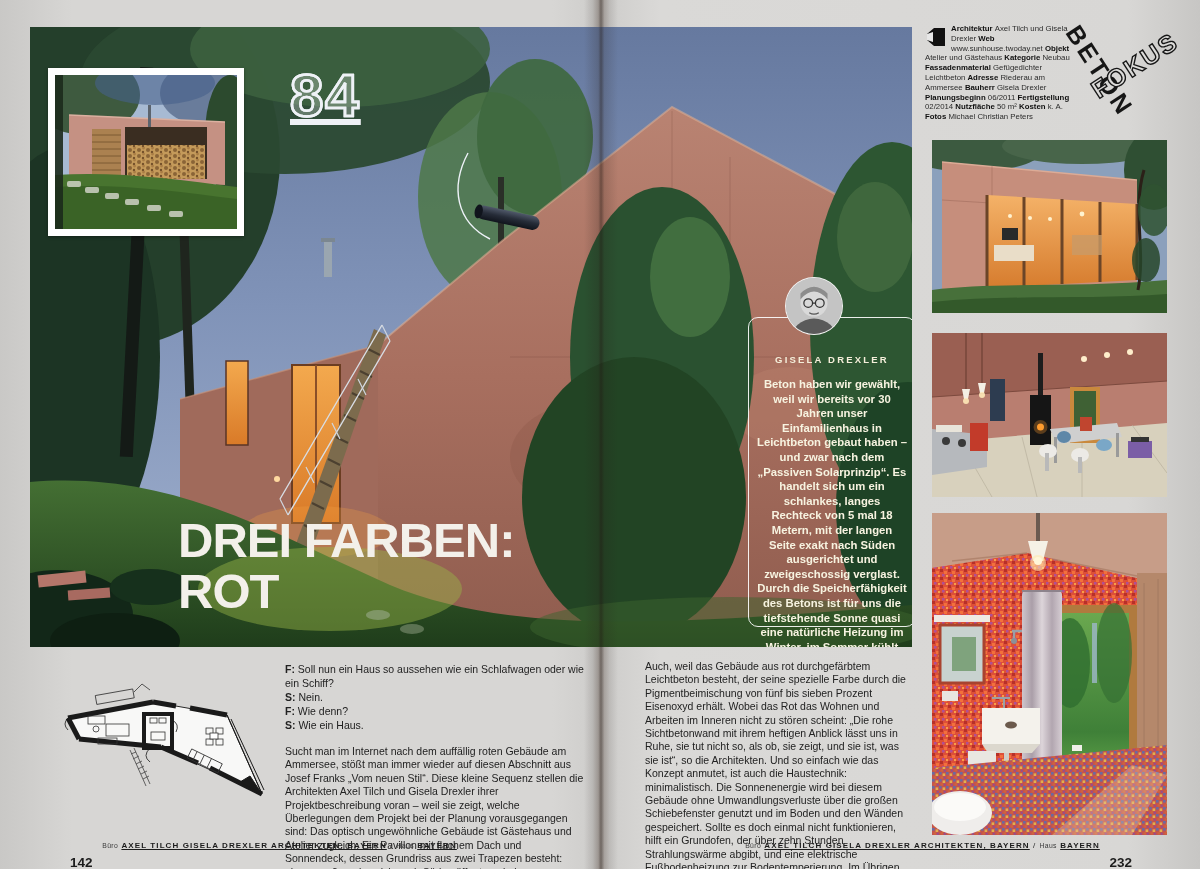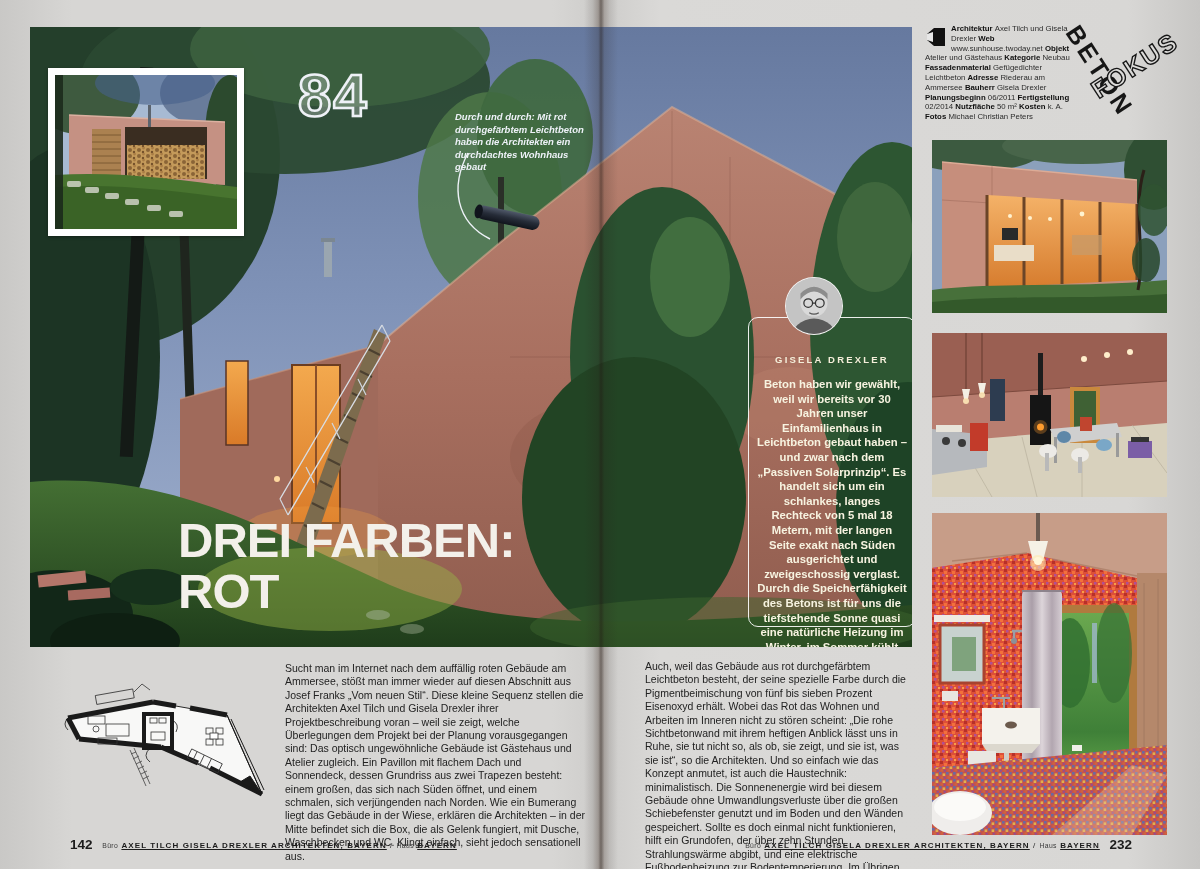--- a/index.html
+++ b/index.html
@@ -5,22 +5,22 @@
   html,body{margin:0;padding:0;background:#b9b8b6;}
   *{box-sizing:border-box;}
   .spread{position:relative;width:1200px;height:869px;margin:0 auto;overflow:hidden;
     background:linear-gradient(90deg,#c9c8c6 0%,#d7d6d4 6%,#d7d6d4 46%,#cfcecc 49.4%,#b9b2ad 50%,#cfcecc 50.8%,#dad9d7 55%,#d8d7d5 94%,#c7c6c4 100%);
     font-family:"Liberation Sans",sans-serif;color:#222;}
   .abs{position:absolute;}
   
   .main-photo{left:30px;top:27px;width:882px;height:620px;overflow:hidden;background:#7d90b4;}
   .inset-photo{left:18px;top:41px;width:196px;height:168px;background:#fff;padding:7px;box-shadow:0 1px 3px rgba(0,0,0,.35);}
   .inset-photo svg{display:block;width:100%;height:100%;}
-  .feature-number{left:268px;top:34px;font-size:60px;font-weight:bold;letter-spacing:2px;
-    color:transparent;-webkit-text-stroke:2.6px #eef1f6;text-shadow:0 0 1px rgba(255,255,255,.25);}
+  .feature-number{left:260px;top:34px;font-size:60px;font-weight:bold;letter-spacing:2px;
+    color:transparent;-webkit-text-stroke:2.6px #eef1f6;text-shadow:0 0 1px rgba(255,255,255,.25);text-decoration:underline;}
   .photo-caption{left:425px;top:84px;width:142px;font-size:9.5px;line-height:12.5px;font-style:italic;font-weight:bold;color:#eef2f8;}
   .caption-arrow{left:408px;top:120px;width:80px;height:110px;}
   .headline{left:148px;top:488px;font-size:49px;line-height:51px;font-weight:bold;letter-spacing:-1px;color:#f3f0ea;white-space:pre;}
   
   .quote-panel{left:718px;top:290px;width:168px;height:310px;border:1px solid rgba(255,255,255,.9);border-radius:10px;
     padding:36px 8px 8px 8px;text-align:center;}
   .portrait{left:755px;top:250px;width:58px;height:58px;border-radius:50%;overflow:hidden;border:1px solid rgba(255,255,255,.8);background:#bfbfbf;}
   .portrait svg{display:block;width:100%;height:100%;}
   .quote-name{font-size:9.5px;letter-spacing:2.2px;color:#f4eeda;font-weight:bold;margin-bottom:12px;}
   .quote-text{font-size:11.3px;line-height:14.6px;color:#f7f3e0;font-weight:bold;}
@@ -41,21 +41,21 @@
   .photo3{left:932px;top:513px;width:235px;height:322px;}
   
   .floor-plan{left:38px;top:658px;width:242px;height:178px;}
   .col-left{left:285px;top:662px;width:300px;}
   .col-right{left:645px;top:660px;width:266px;}
   .dialogue{font-size:10.5px;line-height:14px;margin-bottom:13px;}
   .bodytext{font-size:10.5px;line-height:13.4px;}
   .bodytext .lead{font-weight:normal;}
   
   .footer{top:836px;font-size:8px;letter-spacing:1px;color:#1c1c1c;}
-  .footer .pnum{font-size:13.5px;font-weight:bold;letter-spacing:0;position:relative;top:1px;}
+  .footer .pnum{font-size:13.5px;font-weight:bold;letter-spacing:0;position:relative;top:19px;}
   .footer .small{font-size:6.8px;letter-spacing:.4px;color:#3a3a3a;}
   .footer b{letter-spacing:1.1px;text-decoration:underline;}
   .footer-left{left:70px;}
   .footer-right{right:68px;text-align:right;}
   .gutter{left:584px;top:0;width:34px;height:869px;pointer-events:none;
     background:linear-gradient(90deg,rgba(0,0,0,0),rgba(40,30,25,.22) 42%,rgba(35,25,20,.5) 50%,rgba(40,30,25,.18) 60%,rgba(0,0,0,0));}
 </style>
 </head>
 <body>
 
@@ -184,21 +184,20 @@
           <rect x="92" y="130" width="14" height="6" rx="2"></rect>
             <rect x="114" y="136" width="14" height="6" rx="2"></rect>
         </g>
         <rect x="0" y="0" width="8" height="154" fill="#1c2a1c" opacity=".9"></rect>
         <rect x="93" y="30" width="3" height="22" fill="#5c646e"></rect>
       </svg>
     </div>
 
     <div class="abs feature-number">84</div>
 
-    <div class="abs photo-caption">Durch und durch: Mit rot durch­gefärbtem Leichtbeton haben die Architekten ein durchdachtes Wohnhaus gebaut</div>
     <svg class="abs caption-arrow" viewBox="0 0 80 110">
       <path d="M30,6 C12,40 18,75 52,92" stroke="#eef2f8" stroke-width="1.4" fill="none"></path>
     </svg>
 
     <div class="abs headline">DREI FARBEN:
 ROT</div>
 
     
     <div class="abs quote-panel">
       <div class="quote-name">GISELA DREXLER</div>
@@ -422,20 +421,26 @@
         <g transform="rotate(-10 78 40)">
             <rect x="58" y="34" width="38" height="9"></rect>
           </g>
         <path d="M96,34 L104,26 L112,32"></path>
       </g>
       <path d="M30,60 Q24,66 30,72" stroke-width=".8"></path>
     </g>
   </svg>
 
   <div class="abs col-left">
+    <div class="dialogue" id="dialogue">
+        <div><b>F: </b>Soll nun ein Haus so aussehen wie ein Schlafwagen oder wie ein Schiff?</div>
+        <div><b>S: </b>Nein.</div>
+        <div><b>F: </b>Wie denn?</div>
+        <div><b>S: </b>Wie ein Haus.</div>
+      </div>
     <p class="bodytext" style="margin:0"><b class="lead">Sucht man im Internet nach dem auffällig roten Gebäude am Ammersee,</b><span> stößt man immer wieder auf diesen Abschnitt aus Josef Franks „Vom neuen Stil“. Diese kleine Sequenz stellen die Architekten Axel Tilch und Gisela Drexler ihrer Projektbeschreibung voran – weil sie zeigt, welche Überlegungen dem Projekt bei der Planung vorausgegangen sind: Das optisch ungewöhnliche Gebäude ist Gästehaus und Atelier zugleich. Ein Pavillon mit flachem Dach und Sonnendeck, dessen Grundriss aus zwei Trapezen besteht: einem großen, das sich nach Süden öffnet, und einem schmalen, sich verjüngenden nach Norden. Wie ein Bumerang liegt das Gebäude in der Wiese, erklären die Architekten – in der Mitte befindet sich die Box, die als Gelenk fungiert, mit Dusche, Waschbecken und WC. Klingt einfach, sieht jedoch sensationell aus.</span></p>
   </div>
 
   <div class="abs col-right">
     <p class="bodytext" style="margin:0"><span>Auch, weil das Gebäude aus rot durchgefärbtem Leichtbeton besteht, der seine spezielle Farbe durch die Pigmentbeimischung von fünf bis sieben Prozent Eisenoxyd erhält. Wobei das Rot das Wohnen und Arbeiten im Inneren nicht zu stören scheint: „Die rohe Sichtbetonwand mit ihrem heftigen Anblick lässt uns in Ruhe, sie tut nicht so, als ob, sie zeigt, und sie ist, was sie ist“, so die Architekten. Und so einfach wie das Konzept anmutet, ist auch die Haustechnik: minimalistisch. Die Sonnenenergie wird bei diesem Gebäude ohne Umwandlungsverluste über die großen Schiebefenster genutzt und im Boden und den Wänden gespeichert. Sollte es doch einmal nicht funktionieren, hilft ein Grundofen, der über zehn Stunden Strahlungswärme abgibt, und eine elektrische Fußbodenheizung zur Bodentemperierung. Im Übrigen gilt – und diesmal zitieren die Architekten den Künstler Nam June Paik: „When too perfect, dann lieber Gott böse.“ Ein Satz, der viel Interpretation zulässt, aber wohl darauf verweist, dass nicht alles planbar ist und kleine Makel zum Leben gehören – ebenso wie zu einer lebendigen Oberfläche. </span></p>
   </div>
 
   <div class="abs footer footer-left">
     <span class="pnum">142</span>&nbsp;&nbsp;
     <span class="small">Büro</span>

